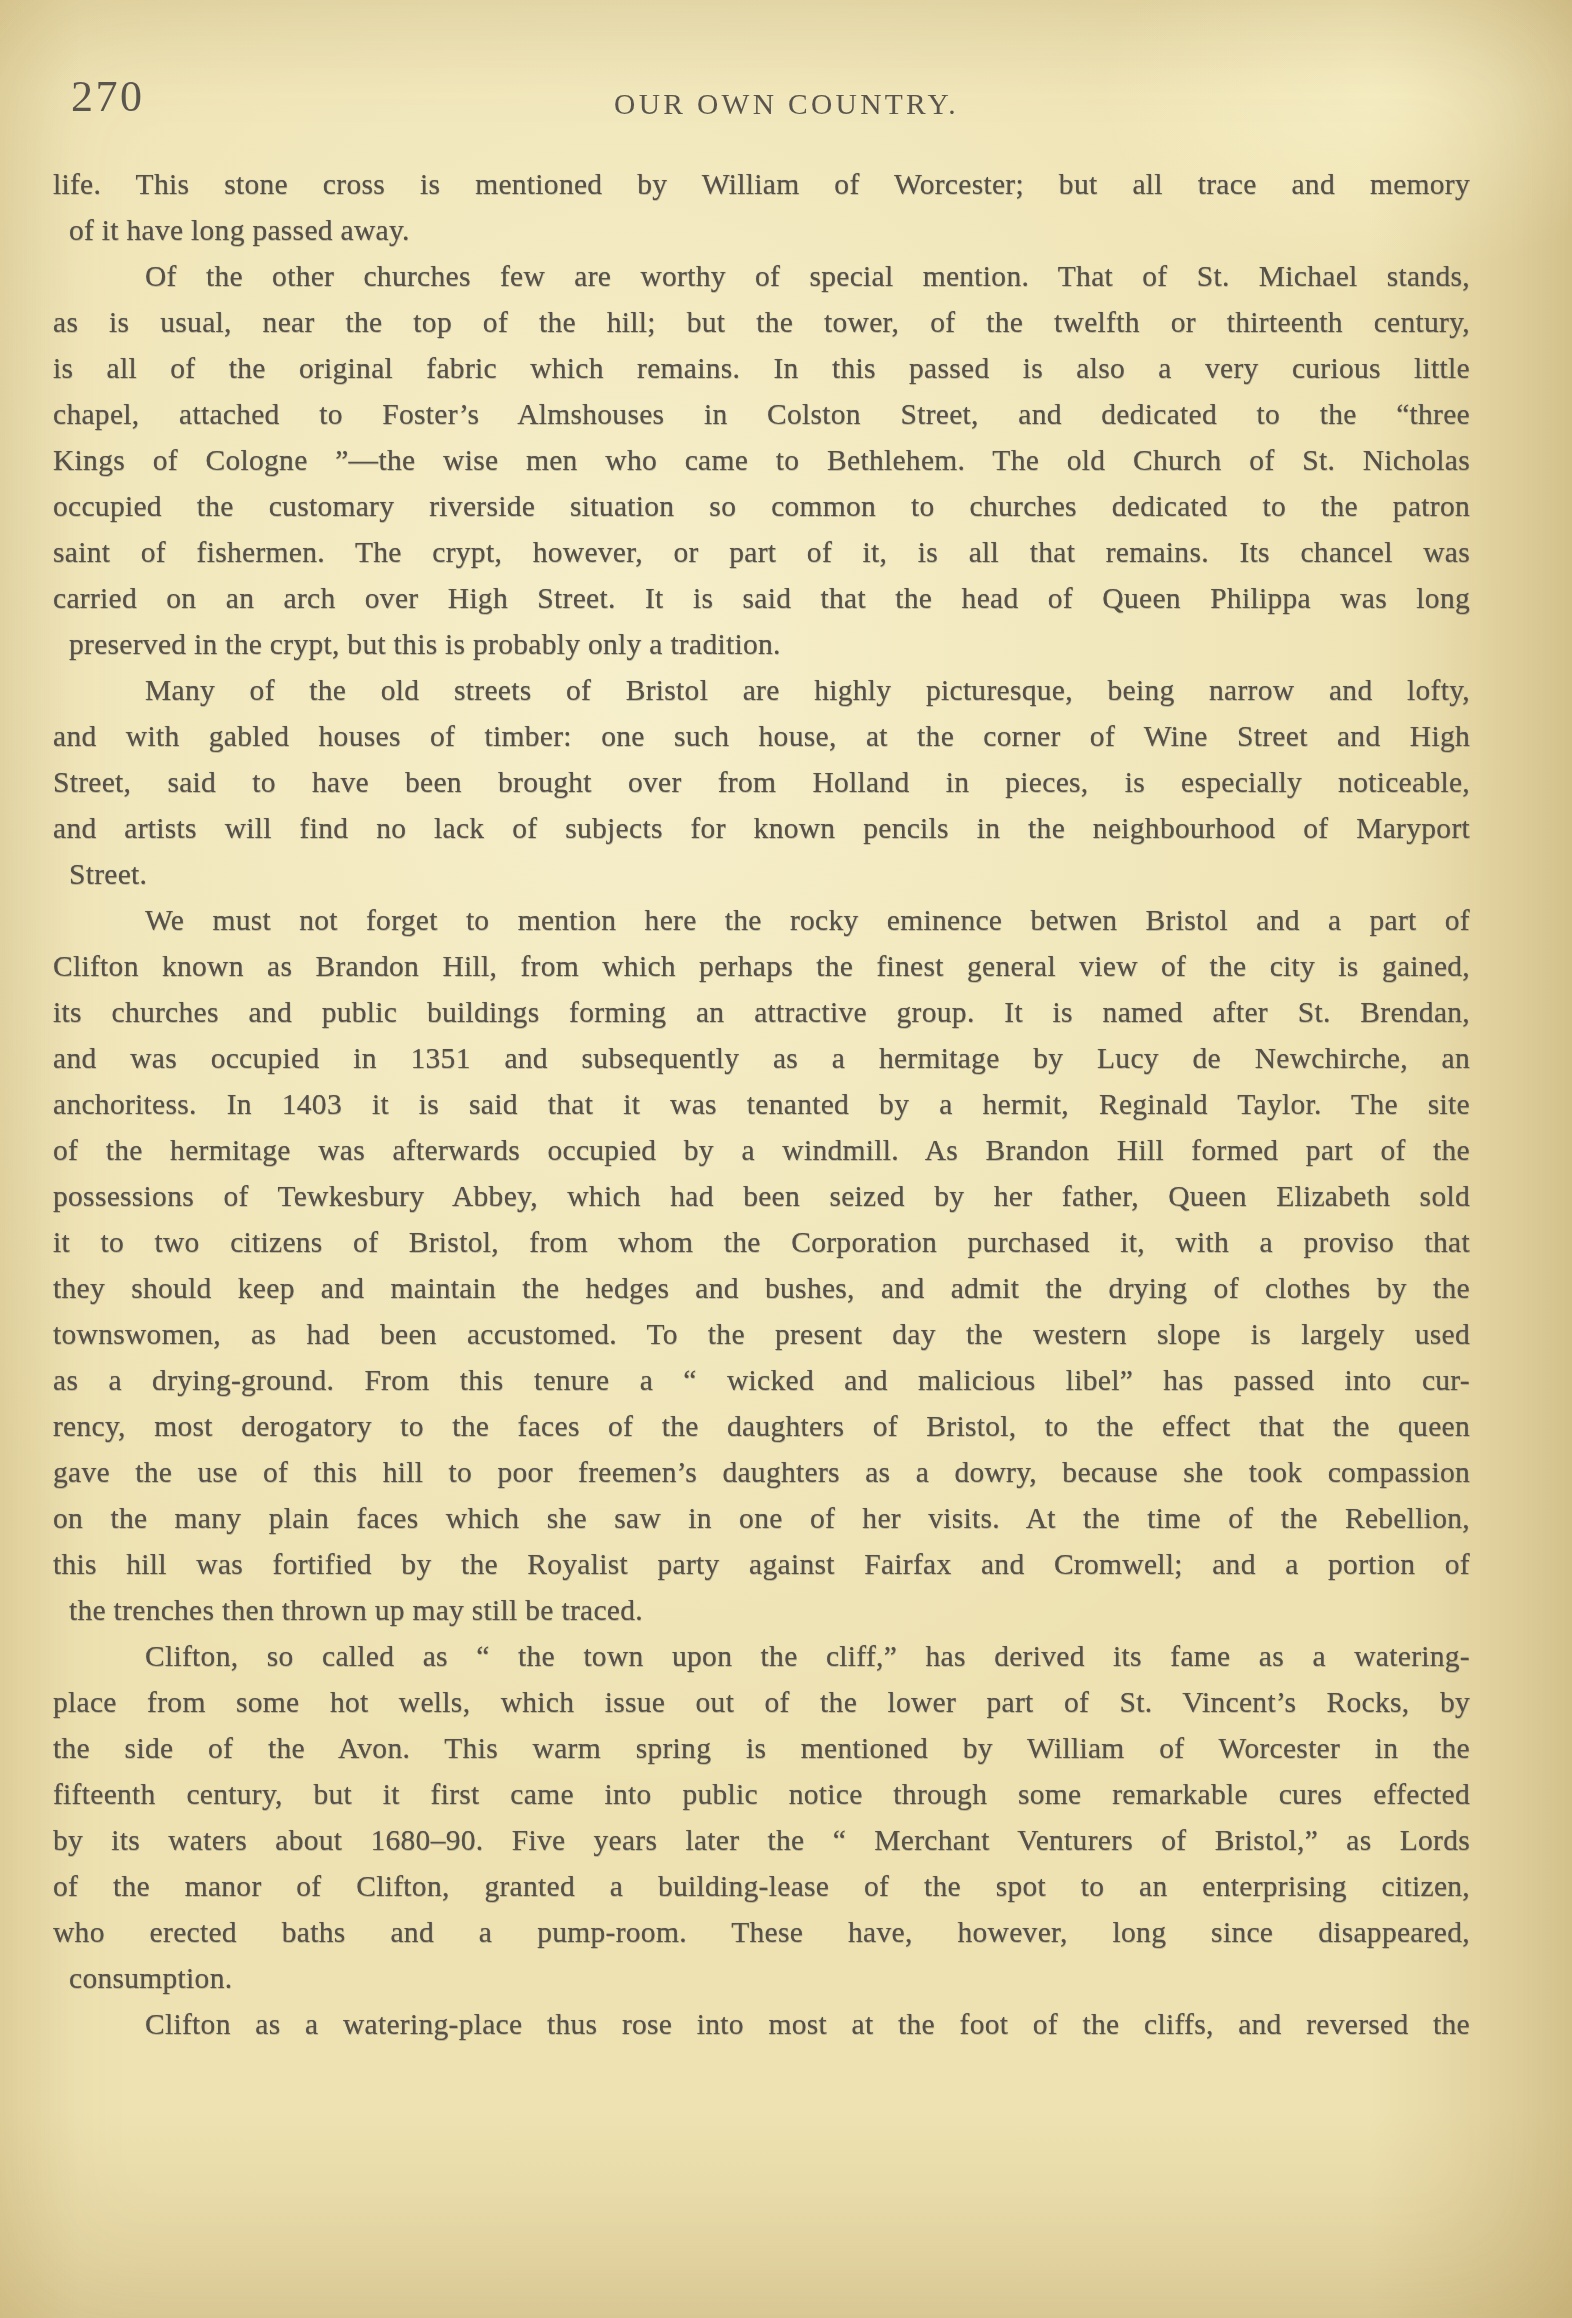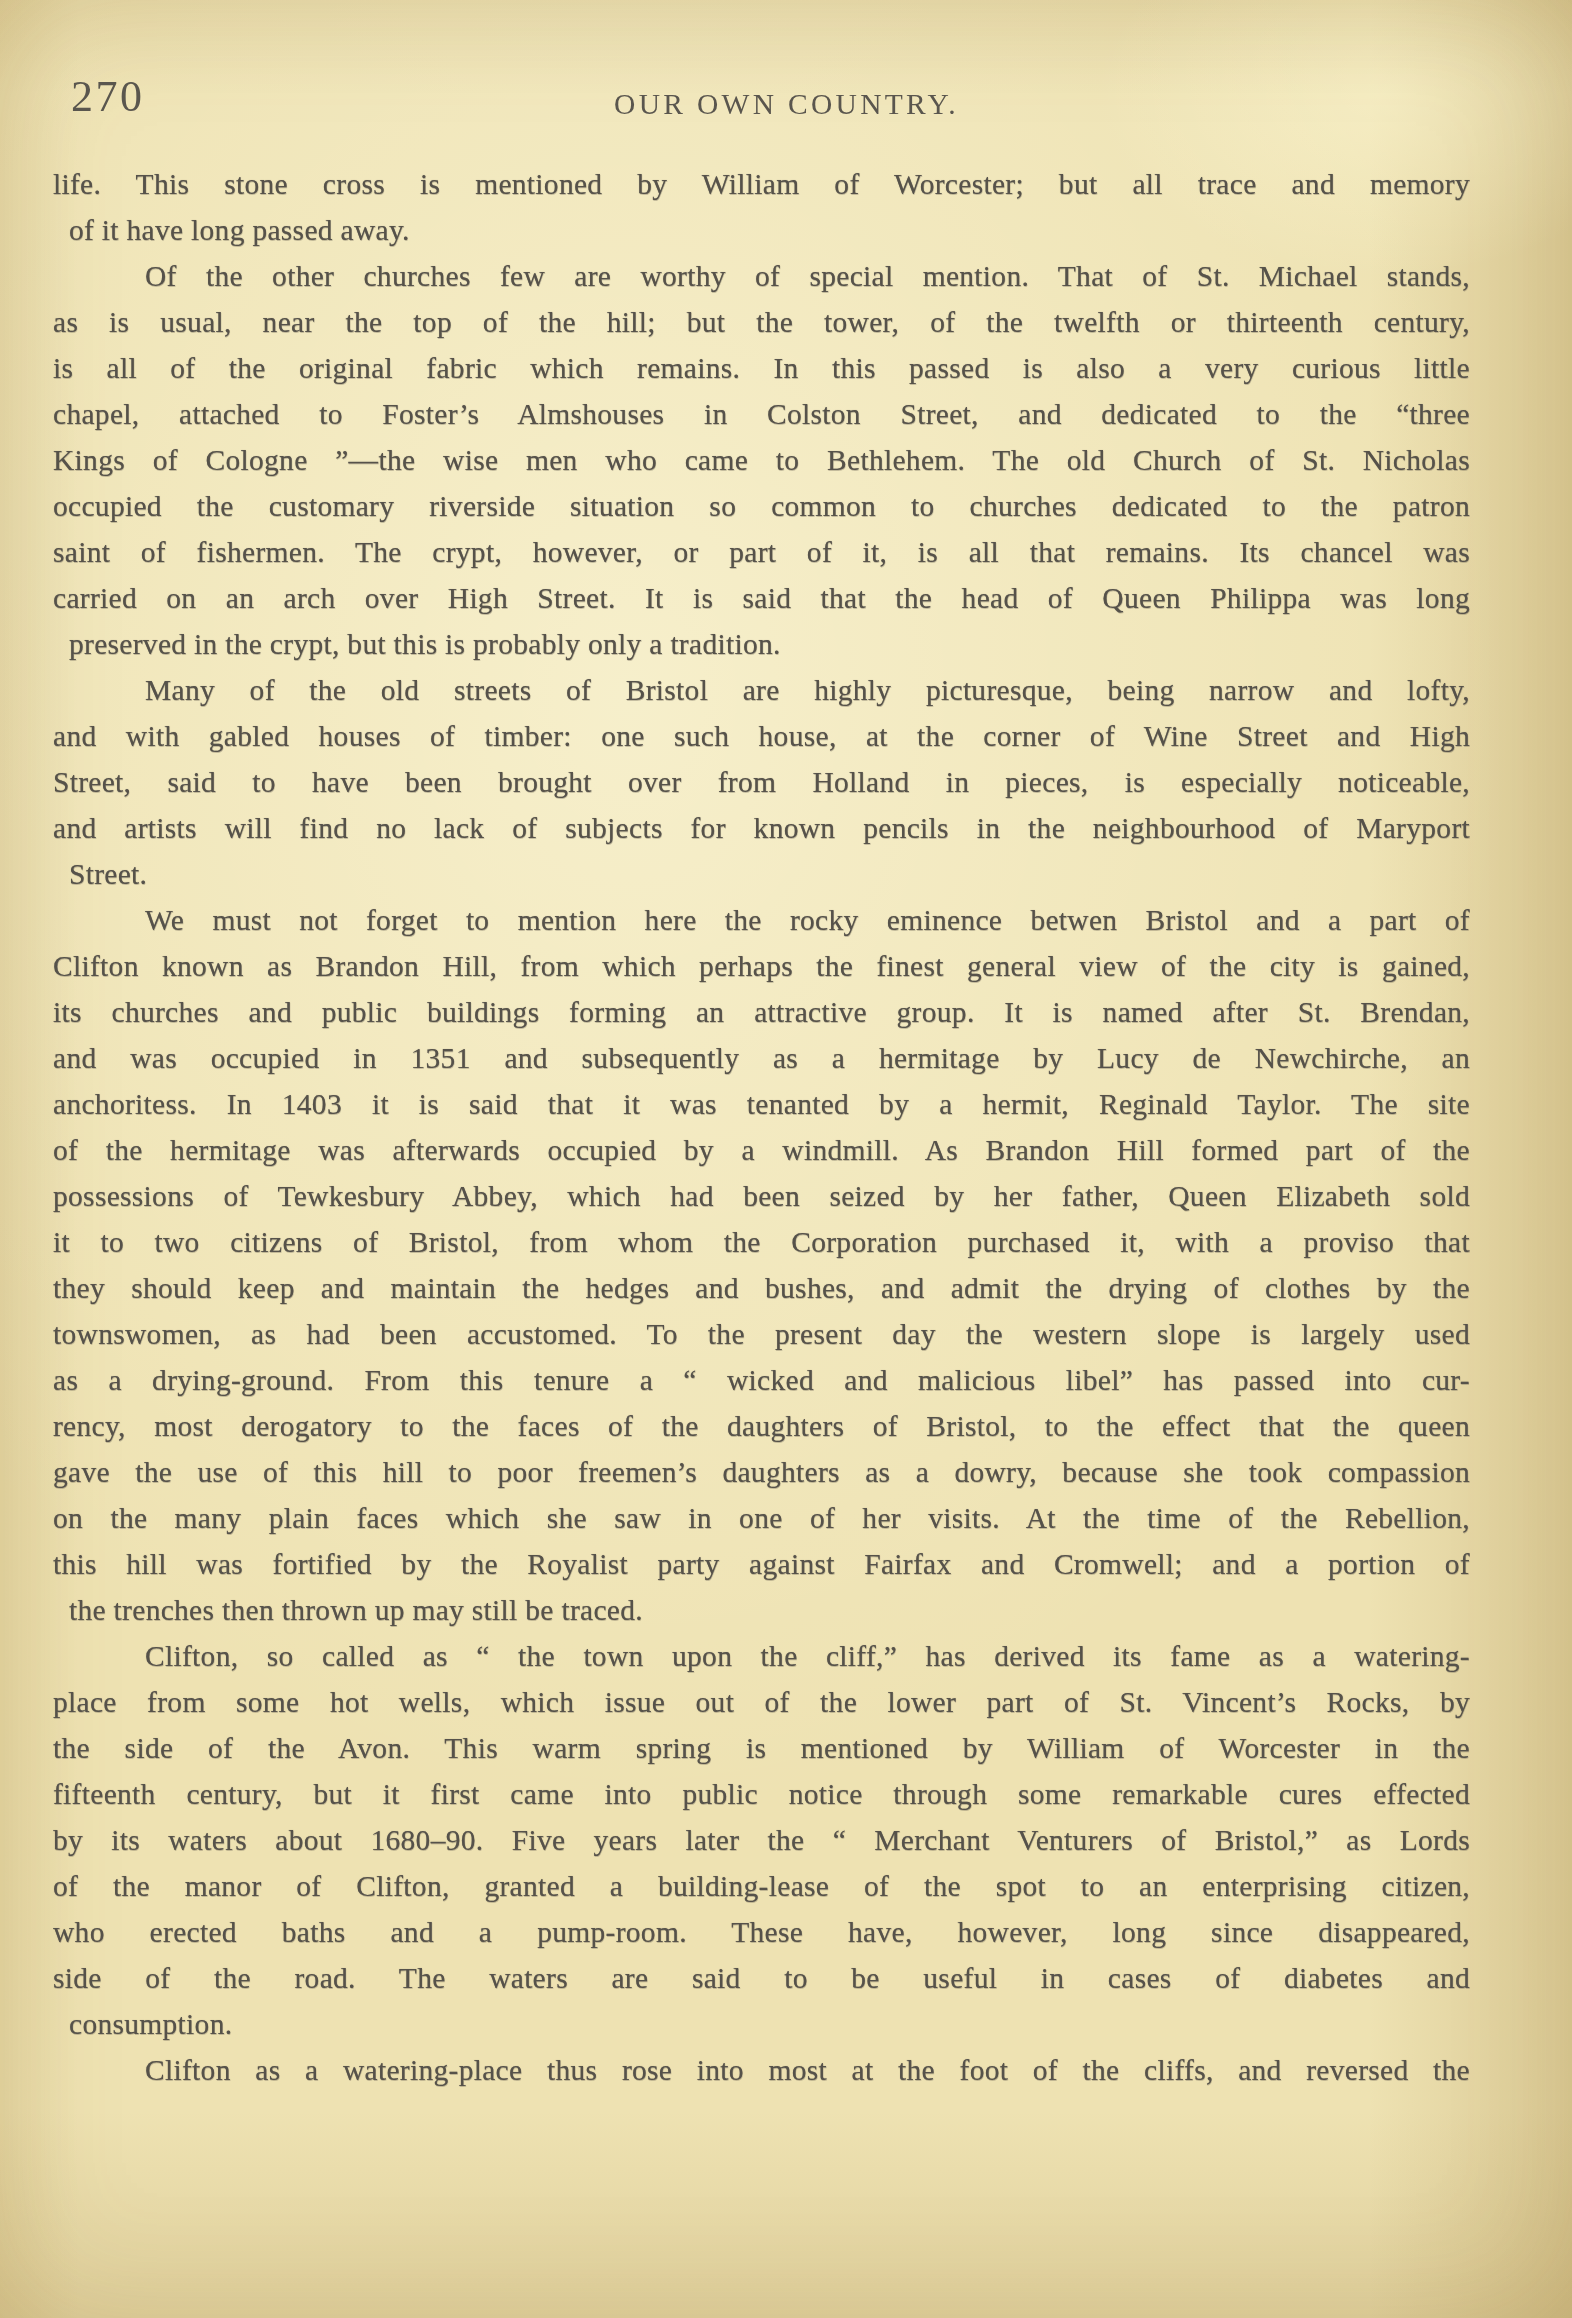--- a/index.html
+++ b/index.html
@@ -91,18 +91,17 @@
       <div class="line">on the many plain faces which she saw in one of her visits.  At the time of the Rebellion,</div>
       <div class="line">this hill was fortified by the Royalist party against Fairfax and Cromwell; and a portion of</div>
       <div class="line lastline">the trenches then thrown up may still be traced.</div>
       <div class="line indent">Clifton, so called as “ the town upon the cliff,” has derived its fame as a watering-</div>
       <div class="line">place from some hot wells, which issue out of the lower part of St. Vincent’s Rocks, by</div>
       <div class="line">the side of the Avon.  This warm spring is mentioned by William of Worcester in the</div>
       <div class="line">fifteenth century, but it first came into public notice through some remarkable cures effected</div>
       <div class="line">by its waters about 1680–90.  Five years later the “ Merchant Venturers of Bristol,” as Lords</div>
       <div class="line">of the manor of Clifton, granted a building-lease of the spot to an enterprising citizen,</div>
       <div class="line">who erected baths and a pump-room.  These have, however, long since disappeared,</div>
-      <div class="line">side of the road.  The waters are said to be useful in cases of diabetes and</div>
       <div class="line lastline">consumption.</div>
       <div class="line indent">Clifton as a watering-place thus rose into most at the foot of the cliffs, and reversed the</div>
     </div>
 </div>
 
 
 </body></html>

